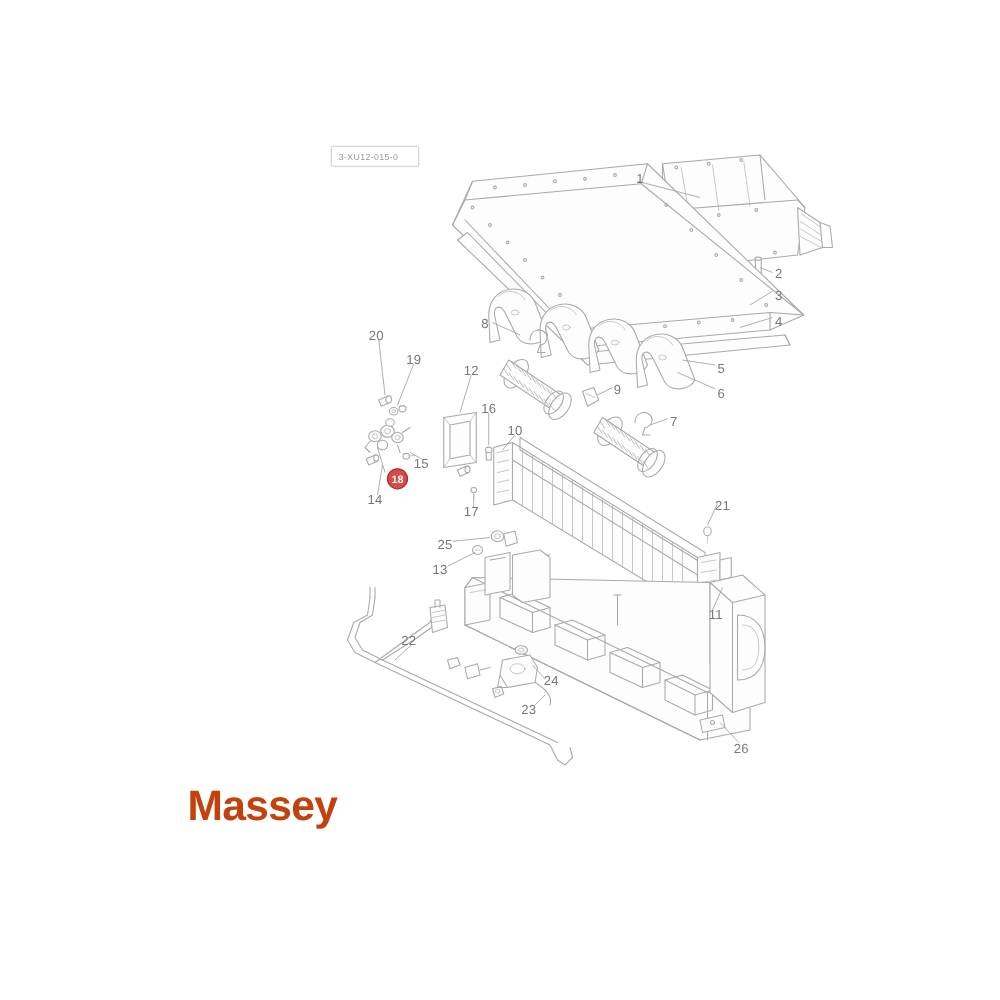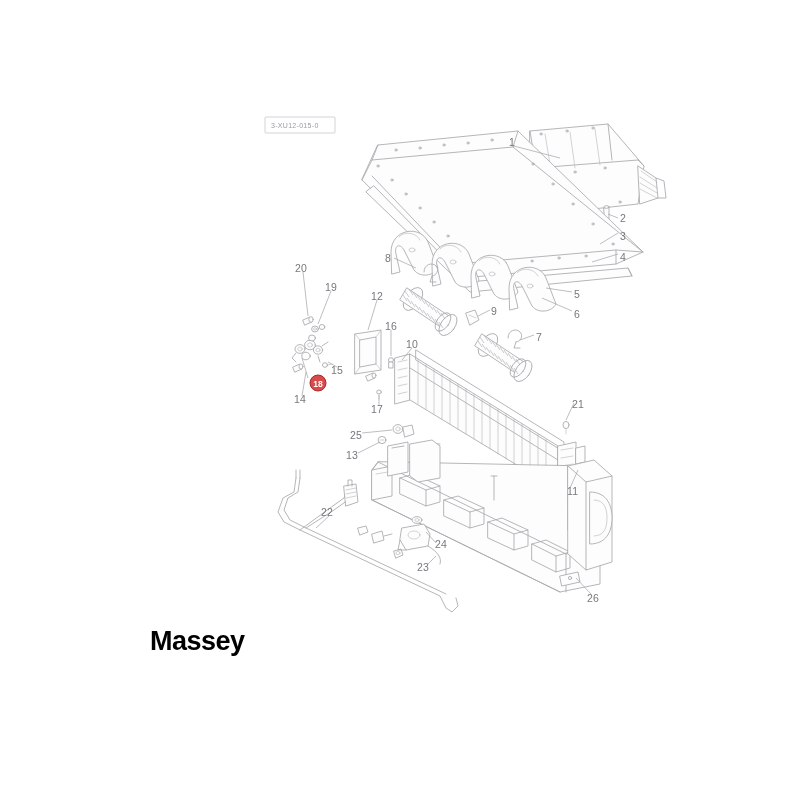--- a/index.html
+++ b/index.html
@@ -93,22 +93,22 @@
     height: 62px;
     pointer-events: none;
   }
   .wm-line {
     font-family: "Liberation Sans", sans-serif;
     font-weight: bold;
     white-space: nowrap;
     line-height: 1;
   }
   .wm-row1 {
-    font-size: 27px;
-    color: #000000;
+    font-size: 34px;
+    color: #c2410c;
     letter-spacing: -0.5px;
     position: absolute;
     left: 2px;
     top: 0px;
   }
   .wm-row2 {
     position: absolute;
     left: 0px;
     top: 24px;
     font-size: 29px;

